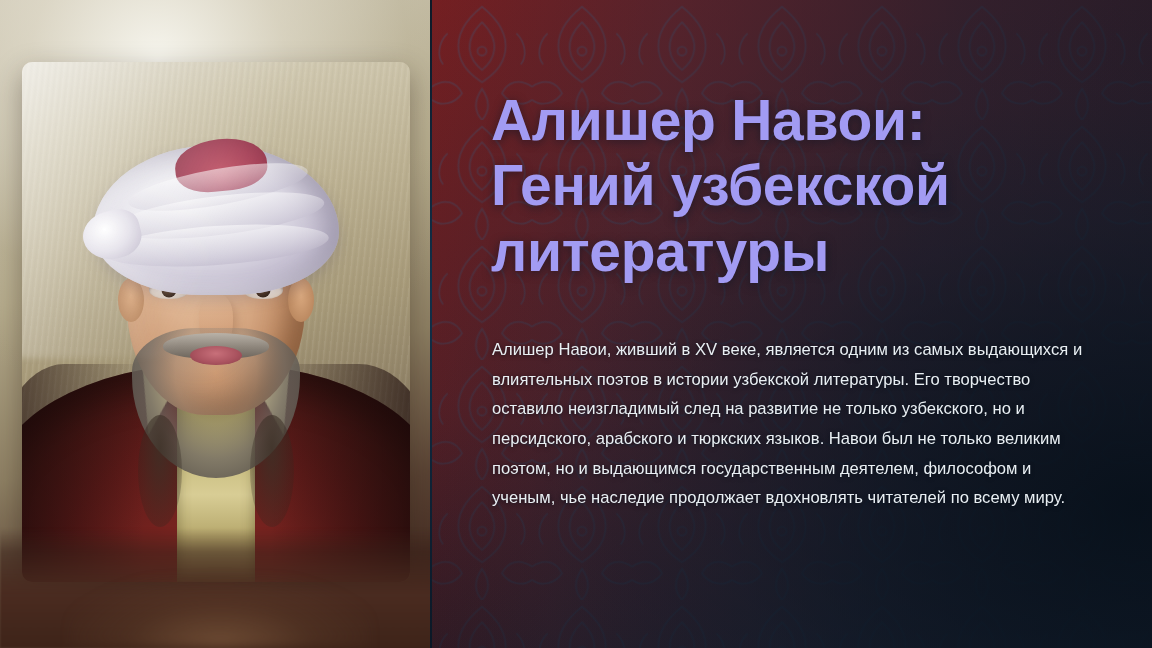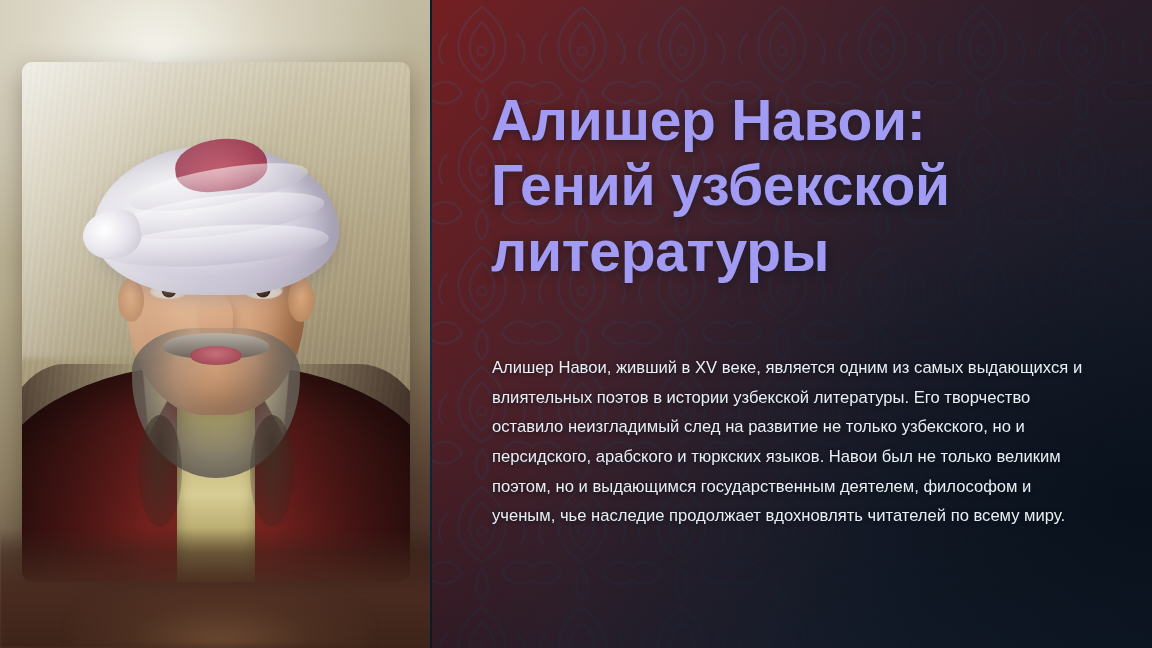--- a/index.html
+++ b/index.html
@@ -422,21 +422,21 @@
     font-size: 57px;
     font-weight: 700;
     line-height: 1.145;
     letter-spacing: -0.3px;
     color: #a29bf3;
     text-shadow: 0 2px 10px rgba(10,20,35,0.55);
     white-space: pre-line;
   }
   .slide-body {
     position: absolute;
-    left: 1px; top: 353px;
+    left: 1px; top: 335px;
     width: 605px;
     margin: 0;
     font-size: 16.6px;
     font-weight: 400;
     line-height: 1.79;
     color: #e9eff3;
     text-shadow: 0 1px 4px rgba(6,14,24,0.70);
   }
 </style>
 </head>

